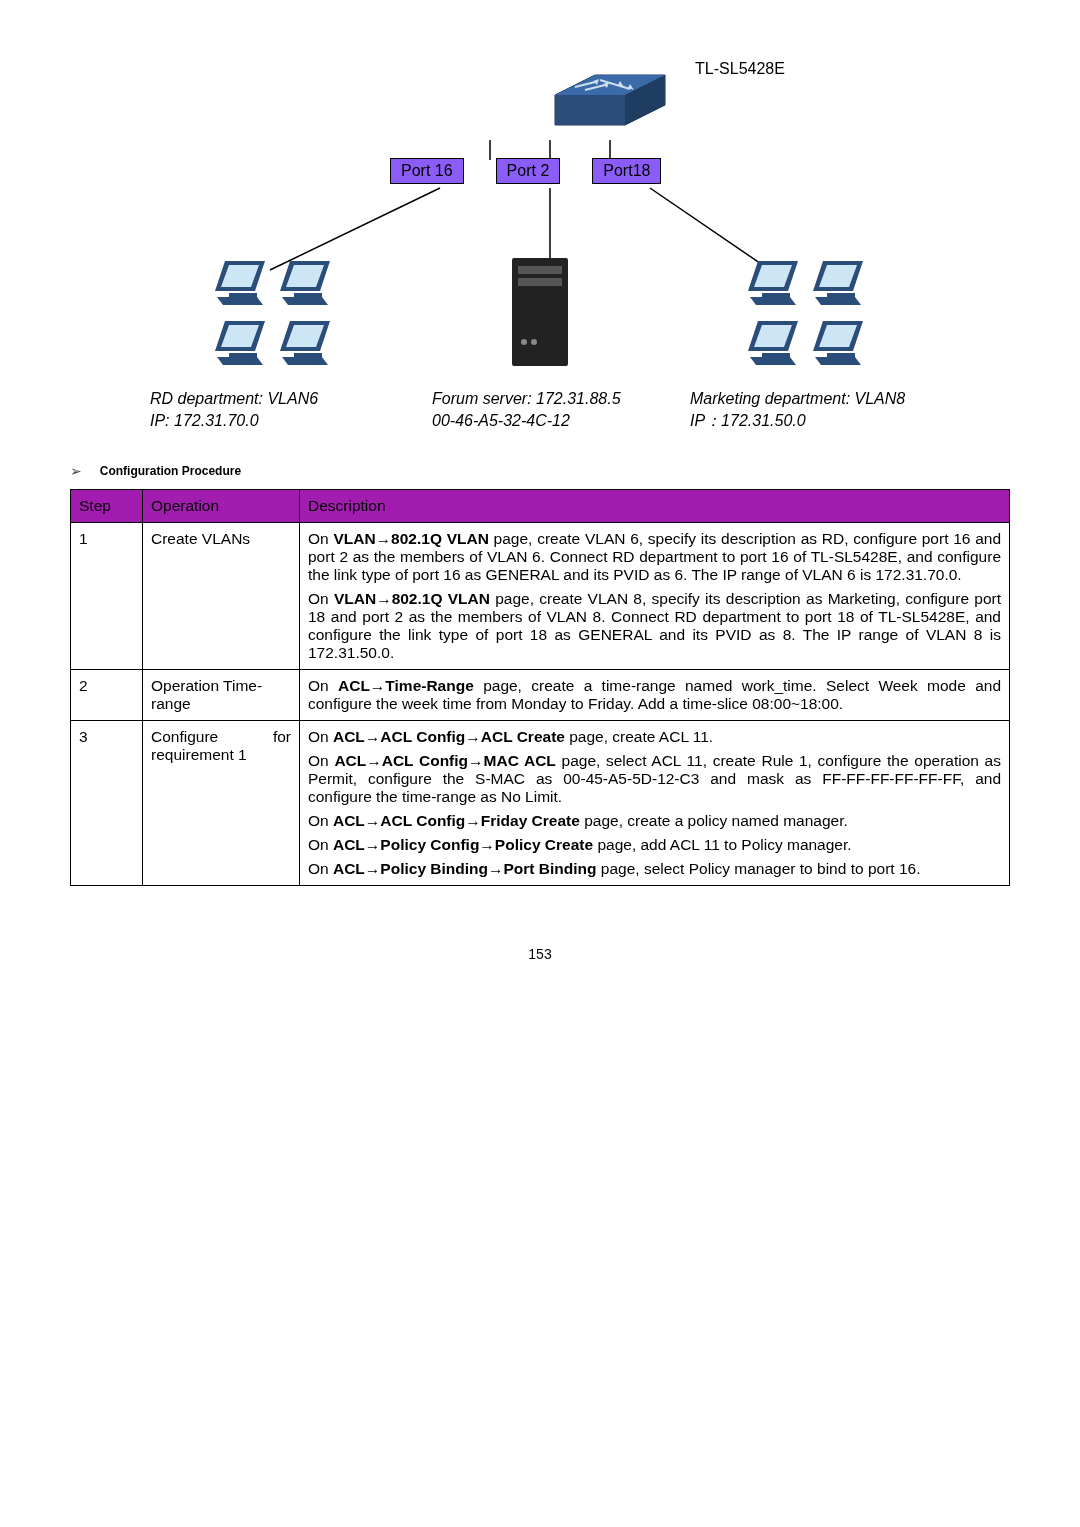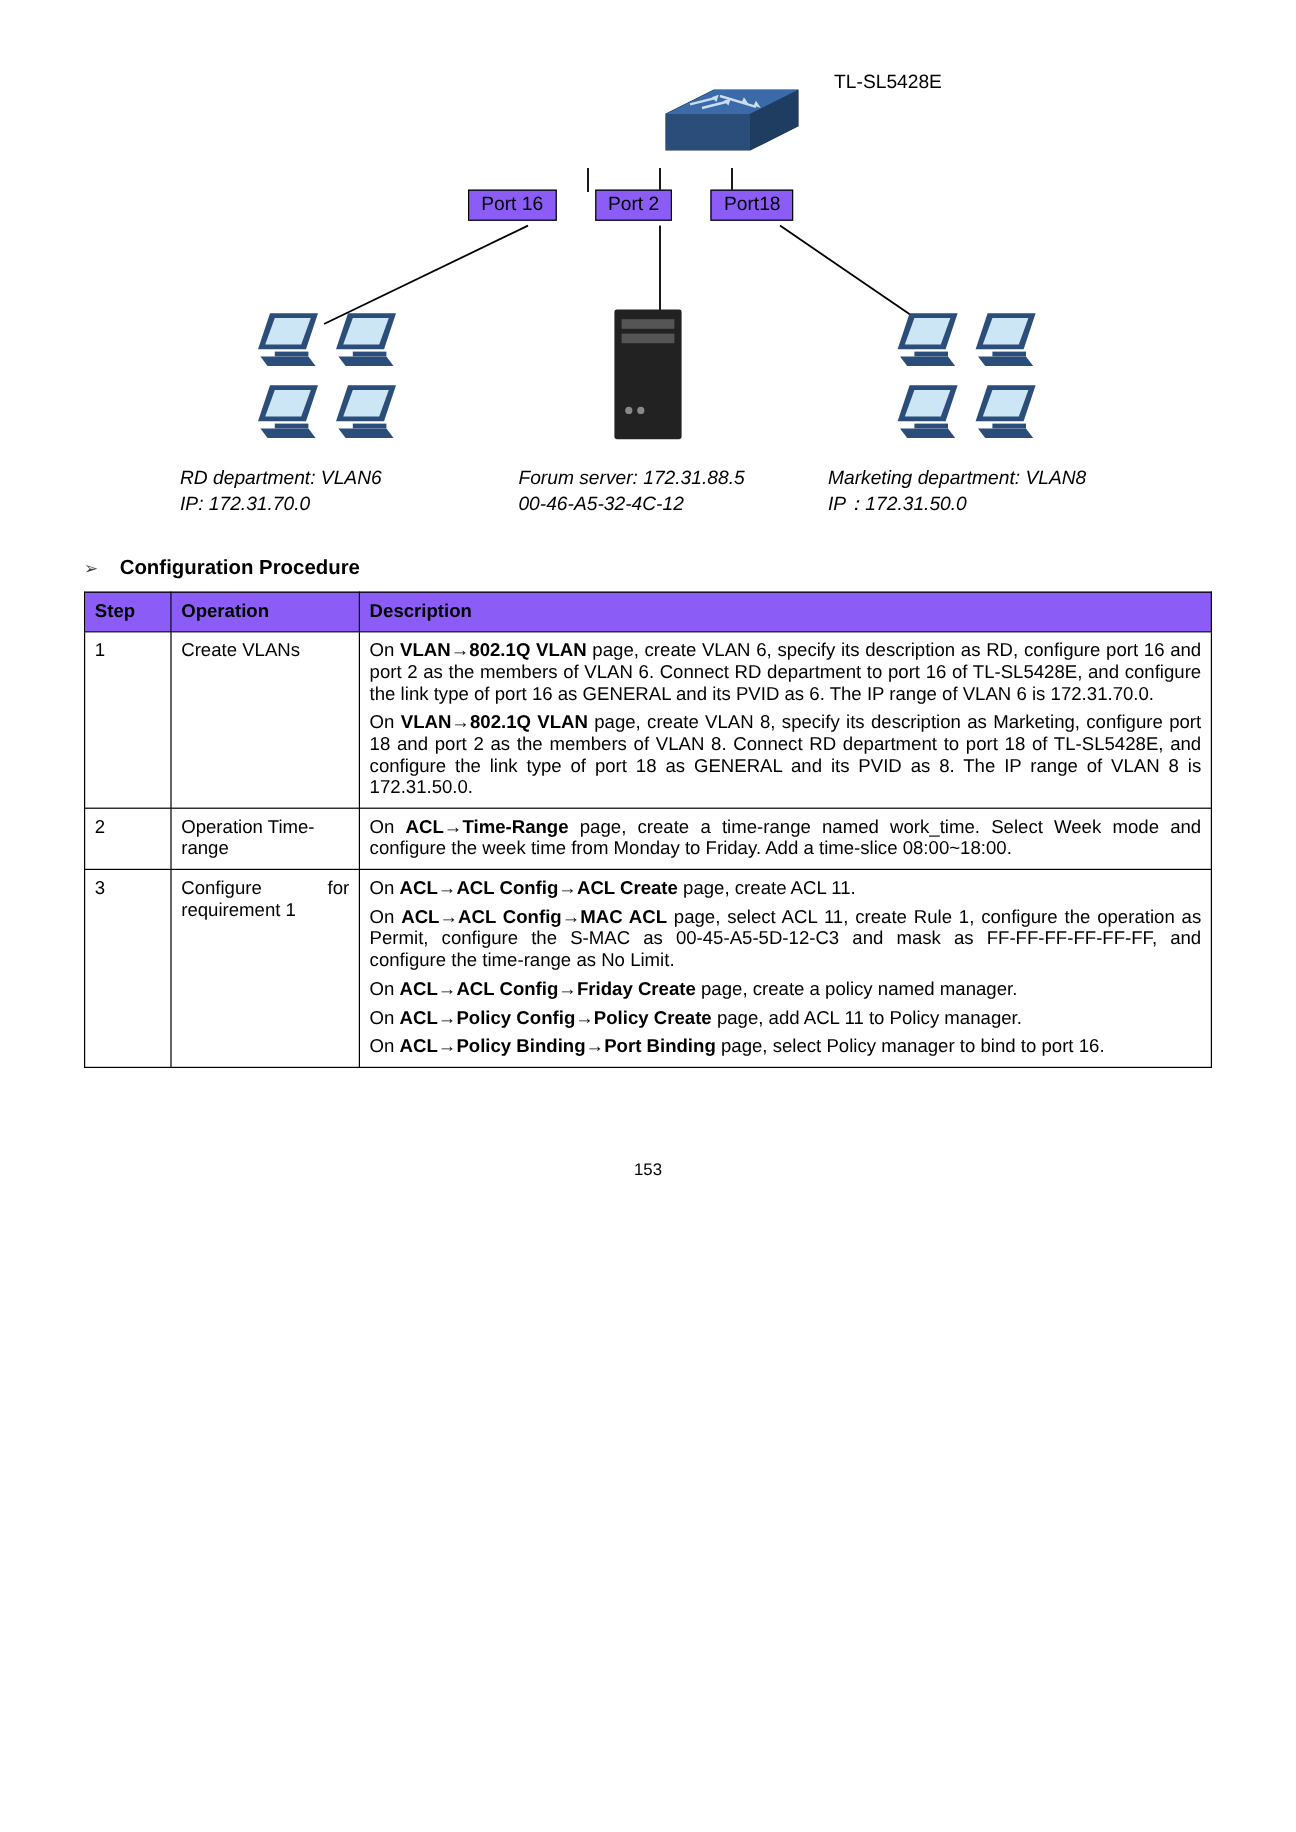--- a/index.html
+++ b/index.html
@@ -91,45 +91,45 @@
       align-items: center;
       gap: 18px;
       margin: 18px 0 10px;
     }
     .proc-arrow {
       font-size: 14px;
       color: #444;
     }
     .proc-title {
       font-weight: bold;
-      font-size: 17px;
+      font-size: 12px;
     }
     table {
       border-collapse: collapse;
       width: 100%;
     }
     th, td {
       border: 1.5px solid #000;
       padding: 7px 8px;
       vertical-align: top;
       font-size: 15.5px;
       text-align: left;
     }
     th {
-      background: #8b5cf6;
-      font-weight: bold;
+      background: #a21caf;
+      font-weight: normal;
     }
     .col-step { width: 55px; }
     .col-op { width: 140px; }
     .desc p { margin: 0 0 6px; text-align: justify; }
     .desc p:last-child { margin-bottom: 0; }
     .page-num {
       text-align: center;
       font-size: 14px;
-      margin-top: 76px;
+      margin-top: 60px;
     }
     svg.conn-lines {
       position: absolute;
       left: 0;
       top: 0;
       width: 100%;
       height: 100%;
     }
   </style>
 </head>

